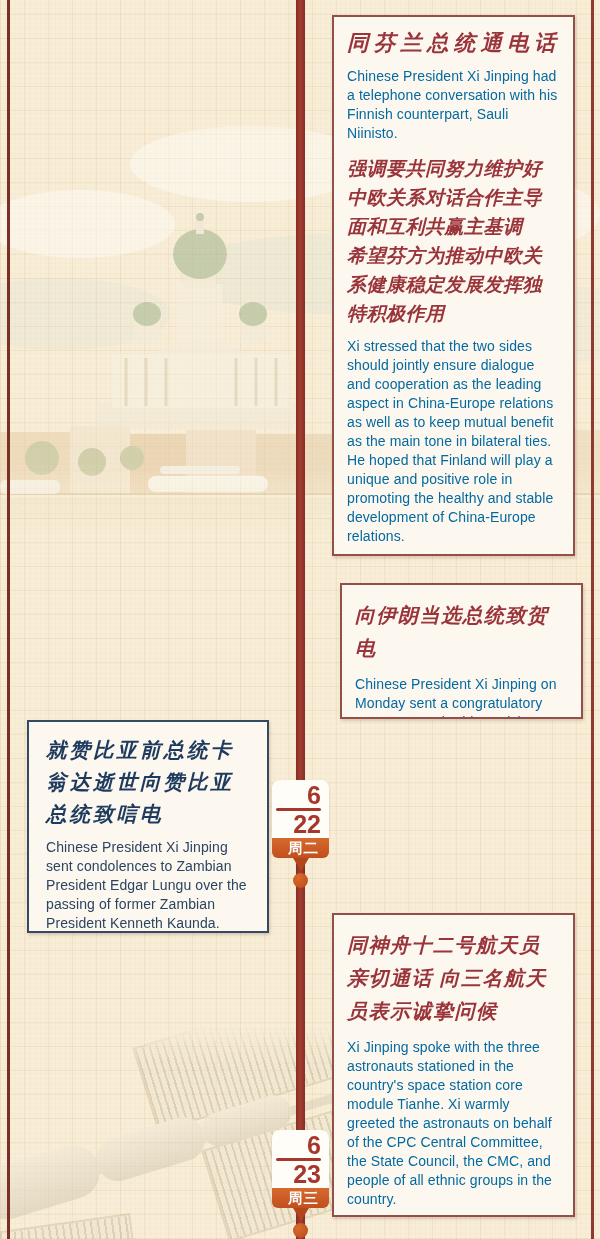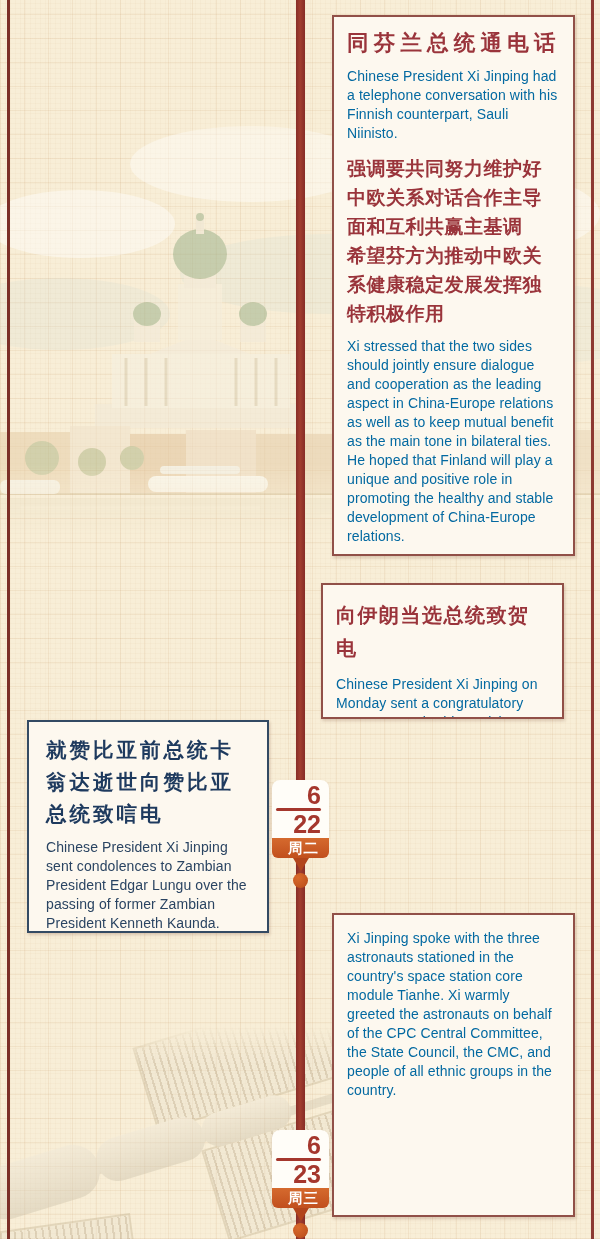--- a/index.html
+++ b/index.html
@@ -36,28 +36,28 @@
   .edge-line{position:absolute;top:0;bottom:0;width:3px;}
   .edge-left{left:7px;background:#7b2f27;}
   .edge-right{left:591px;background:#8d3a31;}
   .timeline-bar{position:absolute;left:296px;top:0;bottom:0;width:9px;
     background:linear-gradient(90deg,#872d27,#a23e2f 45%,#872d27);}
   
   .card{position:absolute;box-sizing:border-box;background:#fdf8ef;
     border:2px solid #915048;box-shadow:1px 2px 3px rgba(110,60,40,.22);
     overflow:hidden;}
   .card.blue{border-color:#334a63;padding-left:17px;}
-  .cn{font-family:"Liberation Serif","DejaVu Serif",serif;font-weight:bold;margin:0;}
+  .cn{font-family:"Liberation Serif","DejaVu Serif",serif;font-weight:bold;margin:0;font-style:italic;}
   .card.red .cn{color:#9a343b;}
   .card.blue .cn{color:#1e3a5e;}
   .en{margin:0;font-size:14px;line-height:19px;letter-spacing:.1px;}
   .card.red .en{color:#0369a1;}
   .card.blue .en{color:#2a4462;}
   .card-finland{left:332px;top:15px;width:243px;height:541px;padding:13px 12px 8px 13px;}
-  .card-iran{left:321px;top:583px;width:243px;height:136px;padding:14px 12px 10px 13px;}
+  .card-iran{left:340px;top:583px;width:243px;height:136px;padding:14px 12px 10px 13px;}
   .card-zambia{left:27px;top:720px;width:242px;height:213px;padding:12px 12px 4px 12px;}
   .card-shenzhou{left:332px;top:913px;width:243px;height:304px;padding:14px 12px 8px 13px;}
   .title-1line{font-size:21.5px;letter-spacing:5.2px;line-height:27px;margin-bottom:10px;}
   .title-wrap{font-size:20px;letter-spacing:1.5px;line-height:33px;margin-bottom:10px;}
   .title-wrap9{font-size:20.5px;letter-spacing:3px;line-height:32px;margin-bottom:8px;}
   .cn-sub{font-size:19px;letter-spacing:.5px;line-height:29px;white-space:pre-line;
     margin:11px 0 9px 0;}
   .en + .cn-sub{margin-top:11px;}
   .mb{margin-bottom:0;}
   
@@ -167,20 +167,21 @@
     <h2 class="cn title-wrap">向伊朗当选总统致贺电</h2>
     <p class="en mb">Chinese President Xi Jinping on Monday sent a congratulatory message to Ebrahim Raisi over his election as Iranian president.</p>
   </section>
 
   <section class="card blue card-zambia">
     <h2 class="cn title-wrap9">就赞比亚前总统卡翁达逝世向赞比亚总统致唁电</h2>
     <p class="en mb">Chinese President Xi Jinping sent condolences to Zambian President Edgar Lungu over the passing of former Zambian President Kenneth Kaunda.</p>
   </section>
 
   <section class="card red card-shenzhou">
+    <h2 class="cn title-wrap">同神舟十二号航天员亲切通话 向三名航天员表示诚挚问候</h2>
     <p class="en mb">Xi Jinping spoke with the three astronauts stationed in the country's space station core module Tianhe. Xi warmly greeted the astronauts on behalf of the CPC Central Committee, the State Council, the CMC, and people of all ethnic groups in the country.</p>
   </section>
 
   <div class="date-badge badge-22">
     <div class="date-box">
       <div class="date-month">6</div>
       <div class="frac-line"></div>
       <div class="date-day">22</div>
     </div>
     <div class="weekday-band">周二</div>

